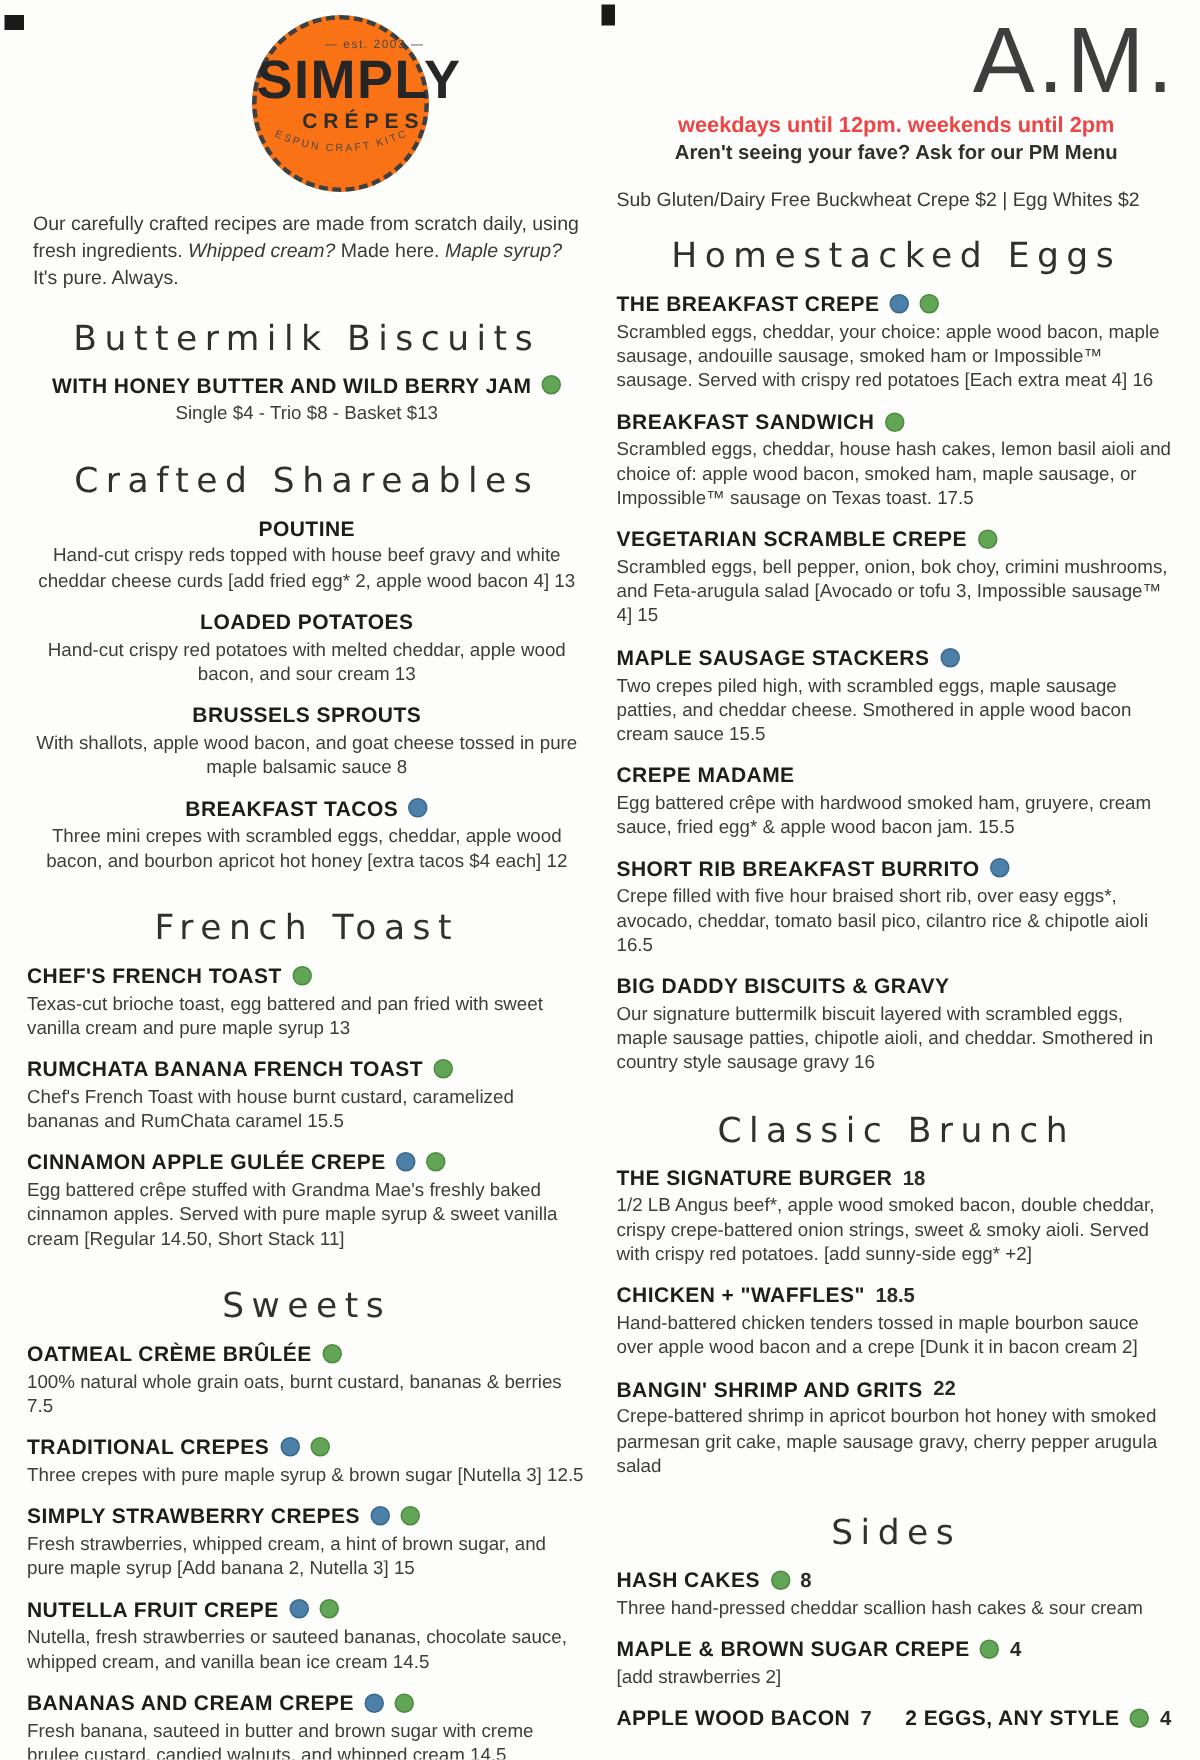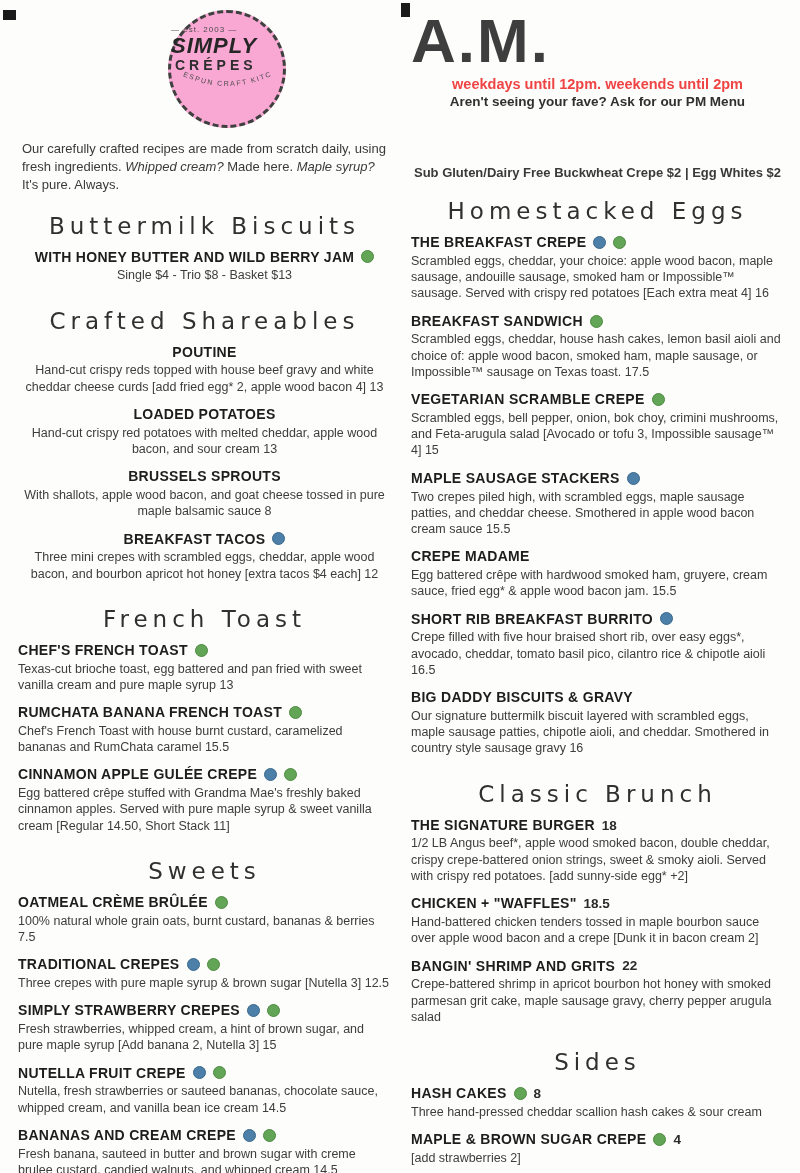--- a/index.html
+++ b/index.html
@@ -12,35 +12,35 @@
   #artifact-1{left:3px;top:10px;width:13px;height:10px;}
   #artifact-2{left:401px;top:3px;width:9px;height:14px;}
 
   .columns{display:flex;gap:20px;padding:6px 16px 0 18px;}
   .col{flex:1;min-width:0;}
 
   
   .logo-wrap{display:flex;justify-content:center;margin-top:4px;}
   .logo{
     width:118px;height:118px;border:3px dashed #3f3f3f;border-radius:50%;
-    text-align:left;box-sizing:border-box;padding-top:12px;background:#f9a8d4;margin-left:45px;
+    text-align:right;box-sizing:border-box;padding-top:12px;background:#f97316;margin-left:45px;
   }
   .logo-est{font-size:8px;letter-spacing:1px;color:#4a4a4a;}
-  .logo-name{font-size:22px;font-weight:800;letter-spacing:1px;color:#262626;line-height:1.02;margin-top:1px;font-style:italic;}
+  .logo-name{font-size:36px;font-weight:800;letter-spacing:1px;color:#262626;line-height:1.02;margin-top:1px;}
   .logo-sub{font-size:14px;font-weight:600;letter-spacing:4px;color:#2d2d2d;margin-left:4px;}
   .logo-tagline-svg{display:block;margin:-2px auto 0;}
   .logo-tagline-svg text{font-size:7px;letter-spacing:1.6px;fill:#4a4a4a;font-family:"Liberation Sans",sans-serif;}
   .intro{margin-top:12px;text-align:left;font-size:13px;line-height:1.4;color:#3a3a3a;padding:0 4px;}
   .intro em{font-style:italic;}
 
   
-  .am-title{font-size:62px;font-weight:700;letter-spacing:2px;text-align:left;color:#3e3e3e;margin:2px 0 2px;line-height:1.05;}
+  .am-title{font-size:62px;font-weight:400;letter-spacing:2px;text-align:right;color:#3e3e3e;margin:2px 0 2px;line-height:1.05;}
   .am-hours{text-align:center;font-size:14.5px;color:#ef4444;margin-top:3px;font-weight:bold;}
   .am-fave{text-align:center;font-size:13.5px;font-weight:700;color:#303030;margin-top:2px;}
-  .subnote{text-align:center;font-size:13px;color:#3a3a3a;margin-top:56px;font-weight:bold;}
+  .subnote{text-align:left;font-size:13px;color:#3a3a3a;margin-top:16px;}
 
   
   .section-title{
     font-family:"DejaVu Sans",sans-serif;font-weight:400;
     font-size:23px;letter-spacing:5px;text-align:center;color:#303030;
     margin:24px 0 10px;
   }
   .menu-section:first-child .section-title{margin-top:18px;}
   .menu-item{margin:0 0 11px;}
   .item-head{display:flex;align-items:center;gap:7px;flex-wrap:wrap;}

